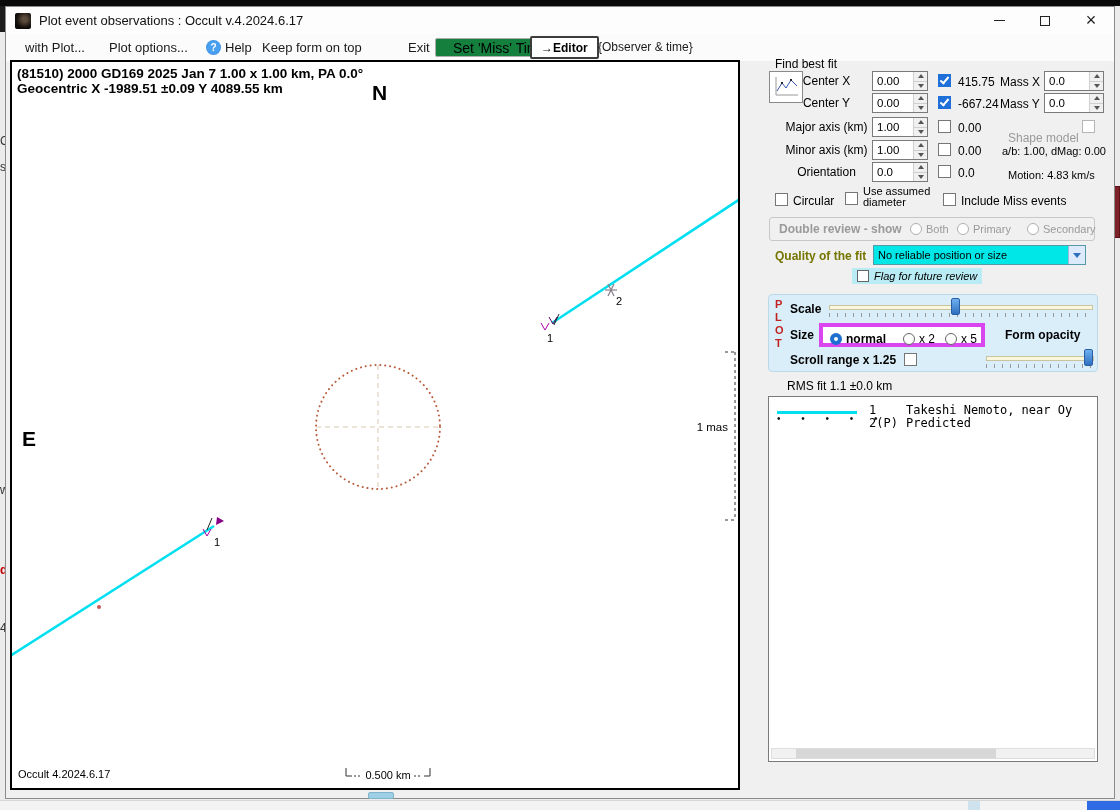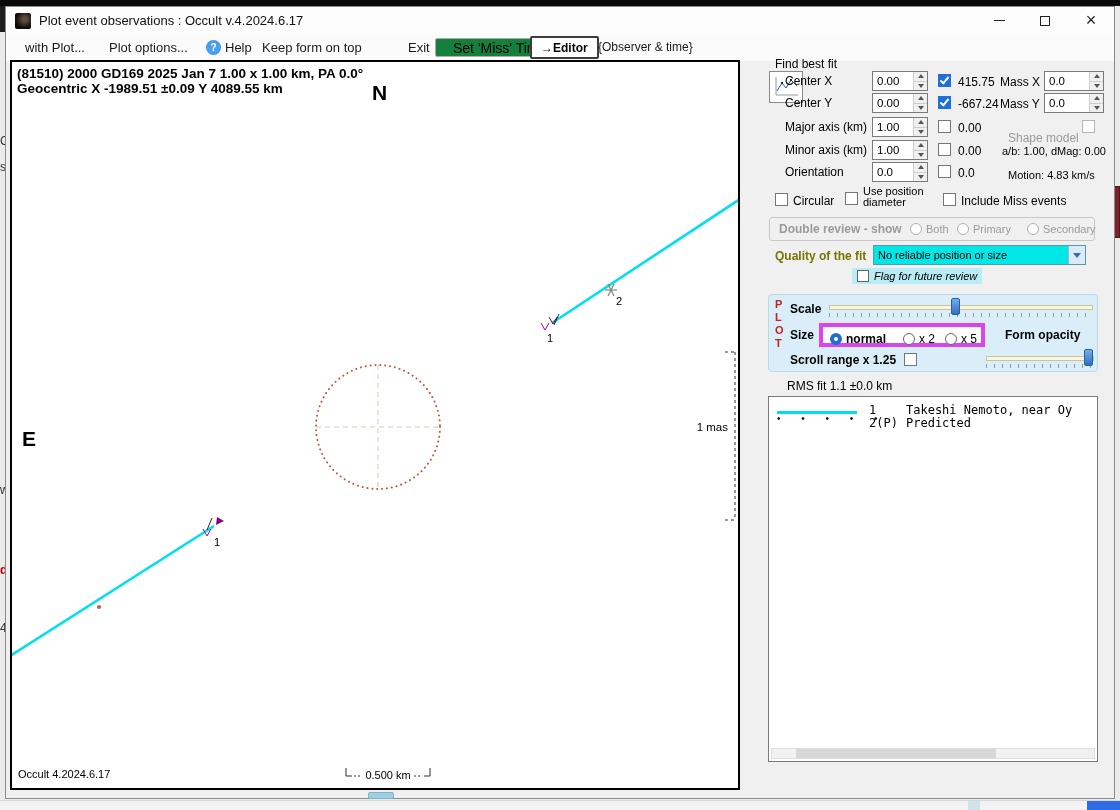--- a/index.html
+++ b/index.html
@@ -49,21 +49,21 @@
   .mini-scroll { position:absolute; left:368px; top:792px; width:26px; height:7px; background:#9fcfe4; border:1px solid #7fb5cc; border-radius:2px; }
 
   
   .panel { position:absolute; left:765px; top:52px; width:345px; height:740px; }
   .panel .abs { position:absolute; }
   .lbl { font-size:12px; color:#000; white-space:nowrap; }
   .lbl.sm { font-size:11px; }
   .lbl.gray { color:#9a9a9a; }
   .lbl.olive { color:#757500; font-weight:bold; }
   .lbl.b { font-weight:bold; }
-  .rlabel { text-align:left;padding-left:16px; }
+  .rlabel { text-align:center;padding-left:16px; }
 
   .graph-btn { position:absolute; width:34px; height:32px; background:#fff; border:1px solid #8a8a8a; display:flex; align-items:center; justify-content:center; }
 
   .spinner { position:absolute; height:20px; background:#fff; border:1px solid #7a7a7a; display:flex; }
   .spin-val { flex:1; font-size:11.5px; padding:3px 0 0 4px; }
   .spin-btns { width:14px; border-left:1px solid #cfcfcf; display:flex; flex-direction:column; }
   .spin-btns i { flex:1; display:flex; align-items:center; justify-content:center; background:#f0f0f0; }
   .spin-btns i + i { border-top:1px solid #cfcfcf; }
   .su::after { content:""; border-left:3px solid transparent; border-right:3px solid transparent; border-bottom:4px solid #555; }
   .sd::after { content:""; border-left:3px solid transparent; border-right:3px solid transparent; border-top:4px solid #555; }
@@ -277,21 +277,21 @@
         </span>
     </div>
     <span class="cb" style="left:173px; top:113px"></span>
     <span class="abs lbl" style="left:193px; top:114px">0.0</span>
     <span class="abs lbl sm" style="left:243px; top:117px">Motion: 4.83 km/s</span>
 
     <span class="cb" style="left:10px; top:141px"></span>
     <span class="abs lbl" style="left:28px; top:142px">Circular</span>
     <span class="cb" style="left:80px; top:140px"></span>
     <span class="abs lbl sm" style="left:98px; top:134px; line-height:11px">
-      <span>Use position</span><br>
+      <span>Use assumed</span><br>
       <span>diameter</span>
     </span>
     <span class="cb" style="left:178px; top:141px"></span>
     <span class="abs lbl" style="left:196px; top:142px">Include Miss events</span>
 
     <div class="groupbox" style="left:4px; top:165px; width:326px; height:24px">
       <span class="abs lbl gray b" style="left:9px; top:4px">Double review - show</span>
       <span class="radio dis" style="left:140px; top:5px"></span>
       <span class="abs lbl sm gray" style="left:156px; top:5px">Both</span>
       <span class="radio dis" style="left:187px; top:5px"></span>

